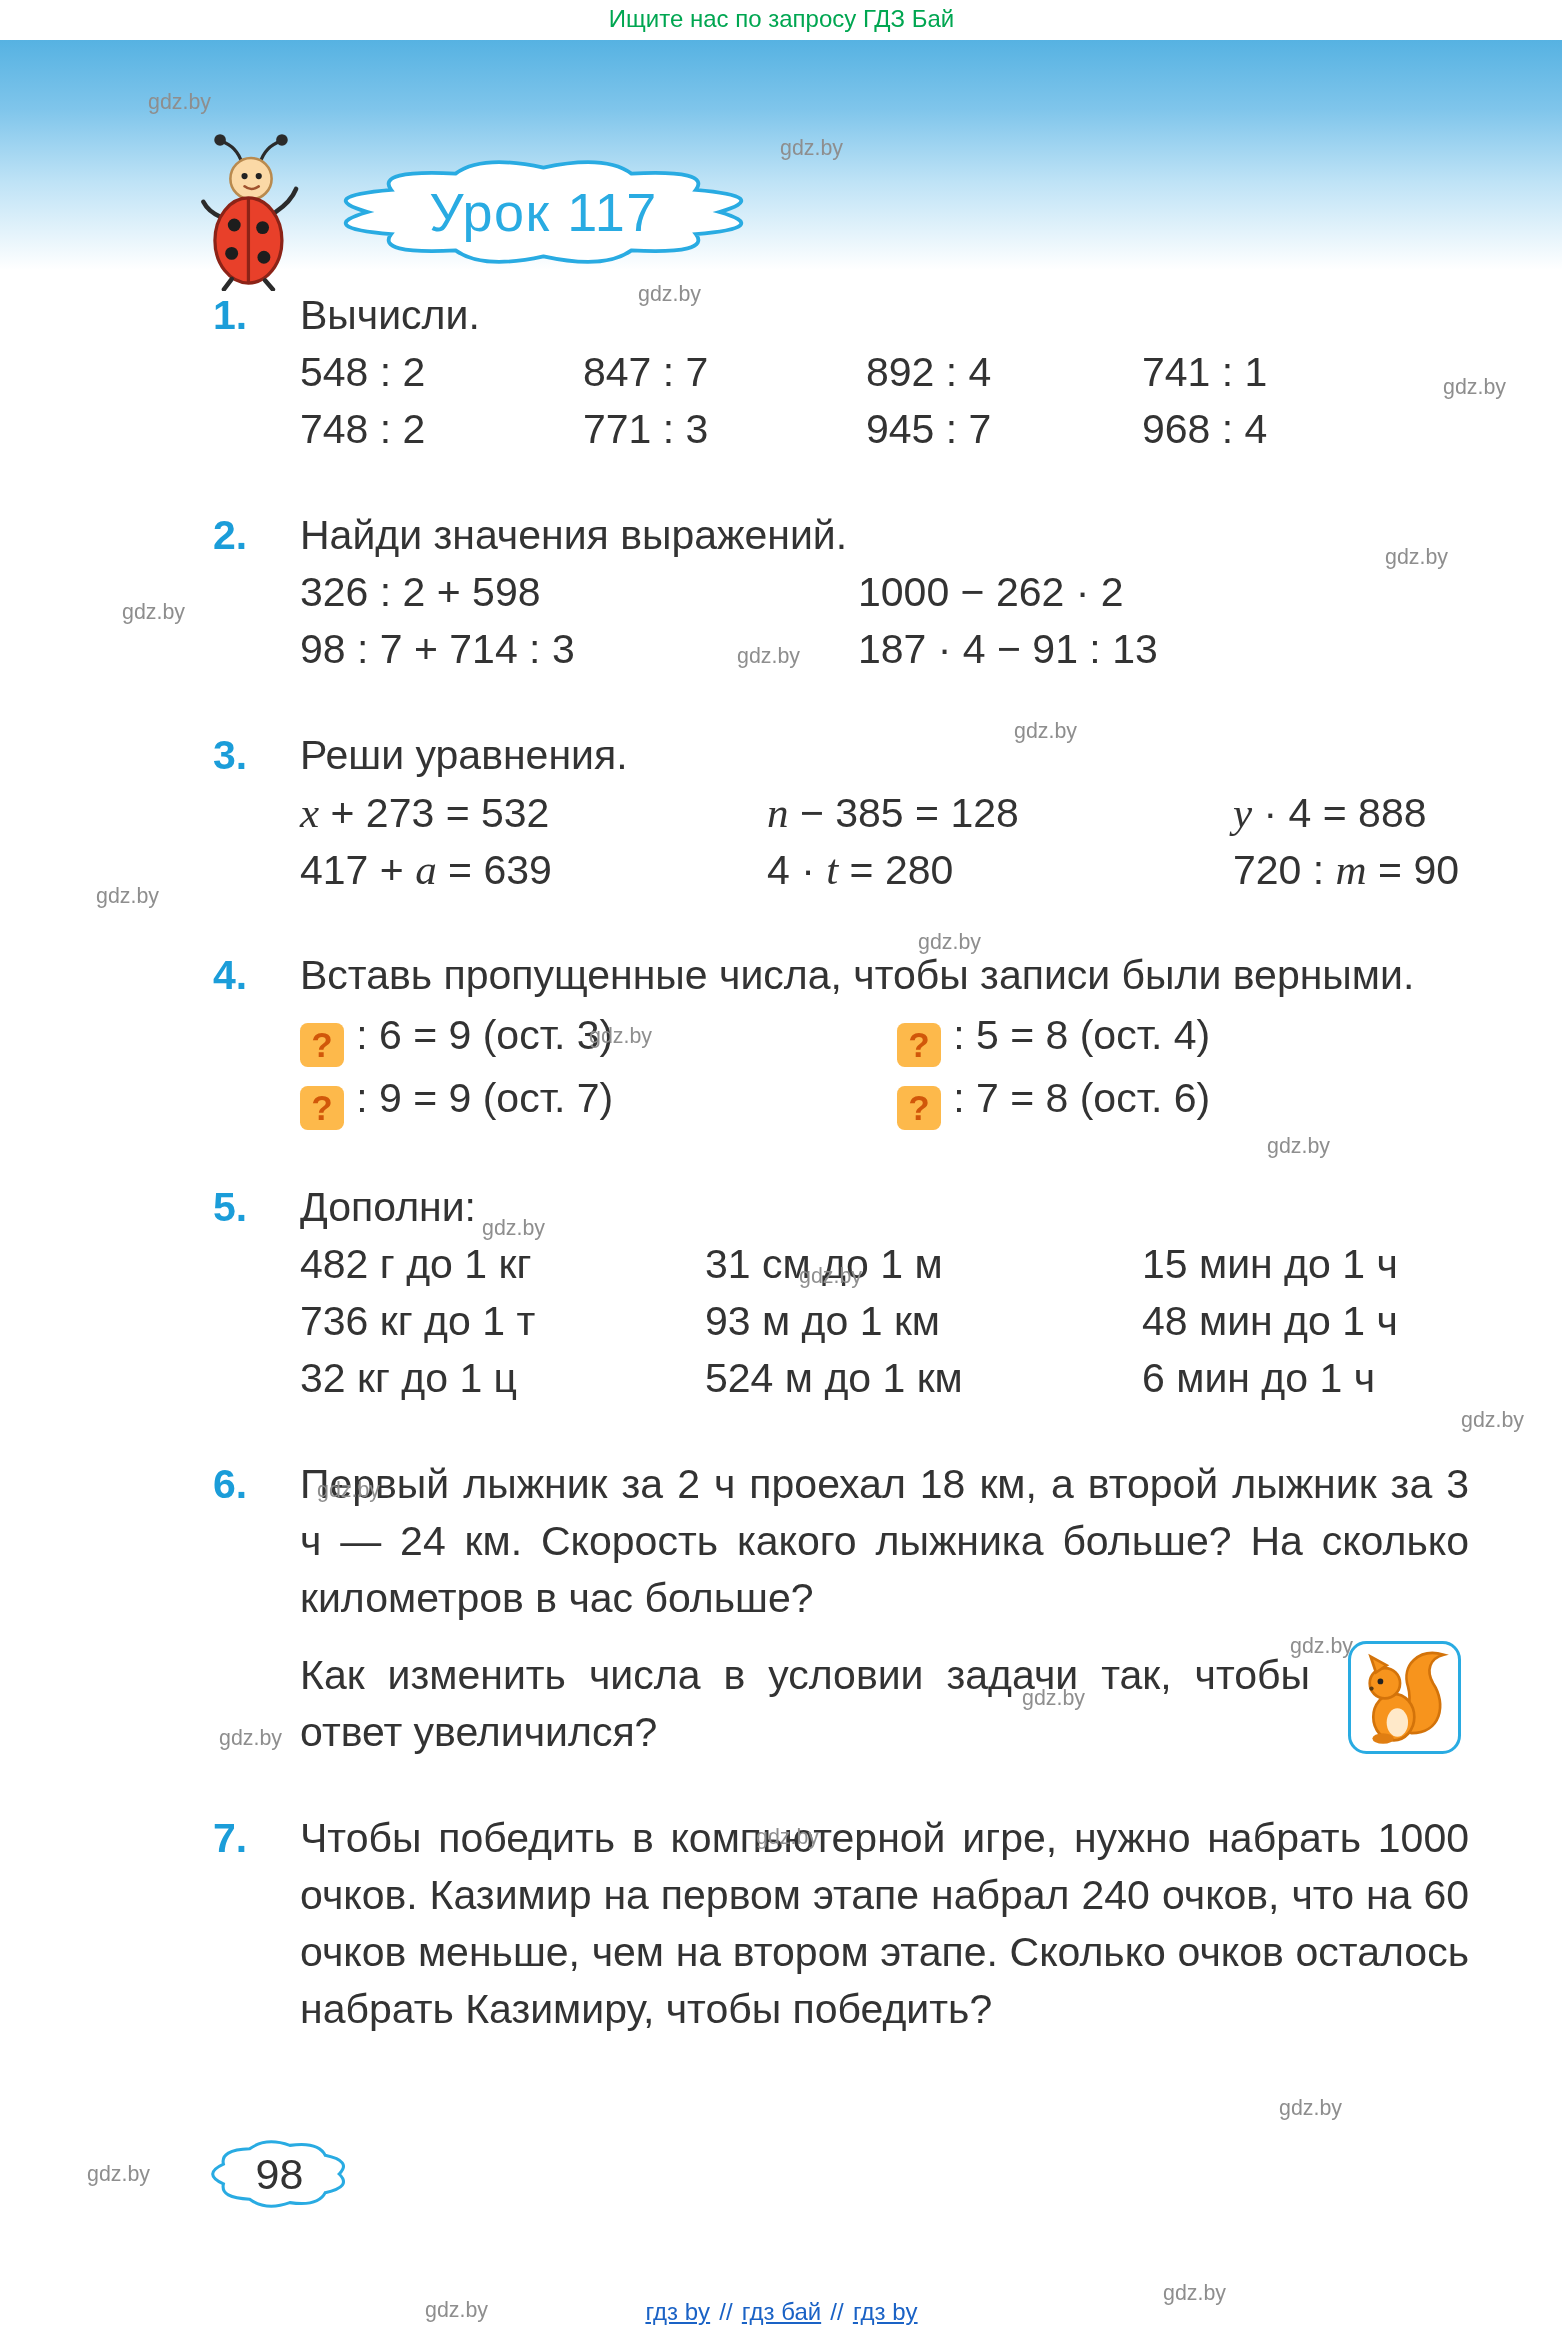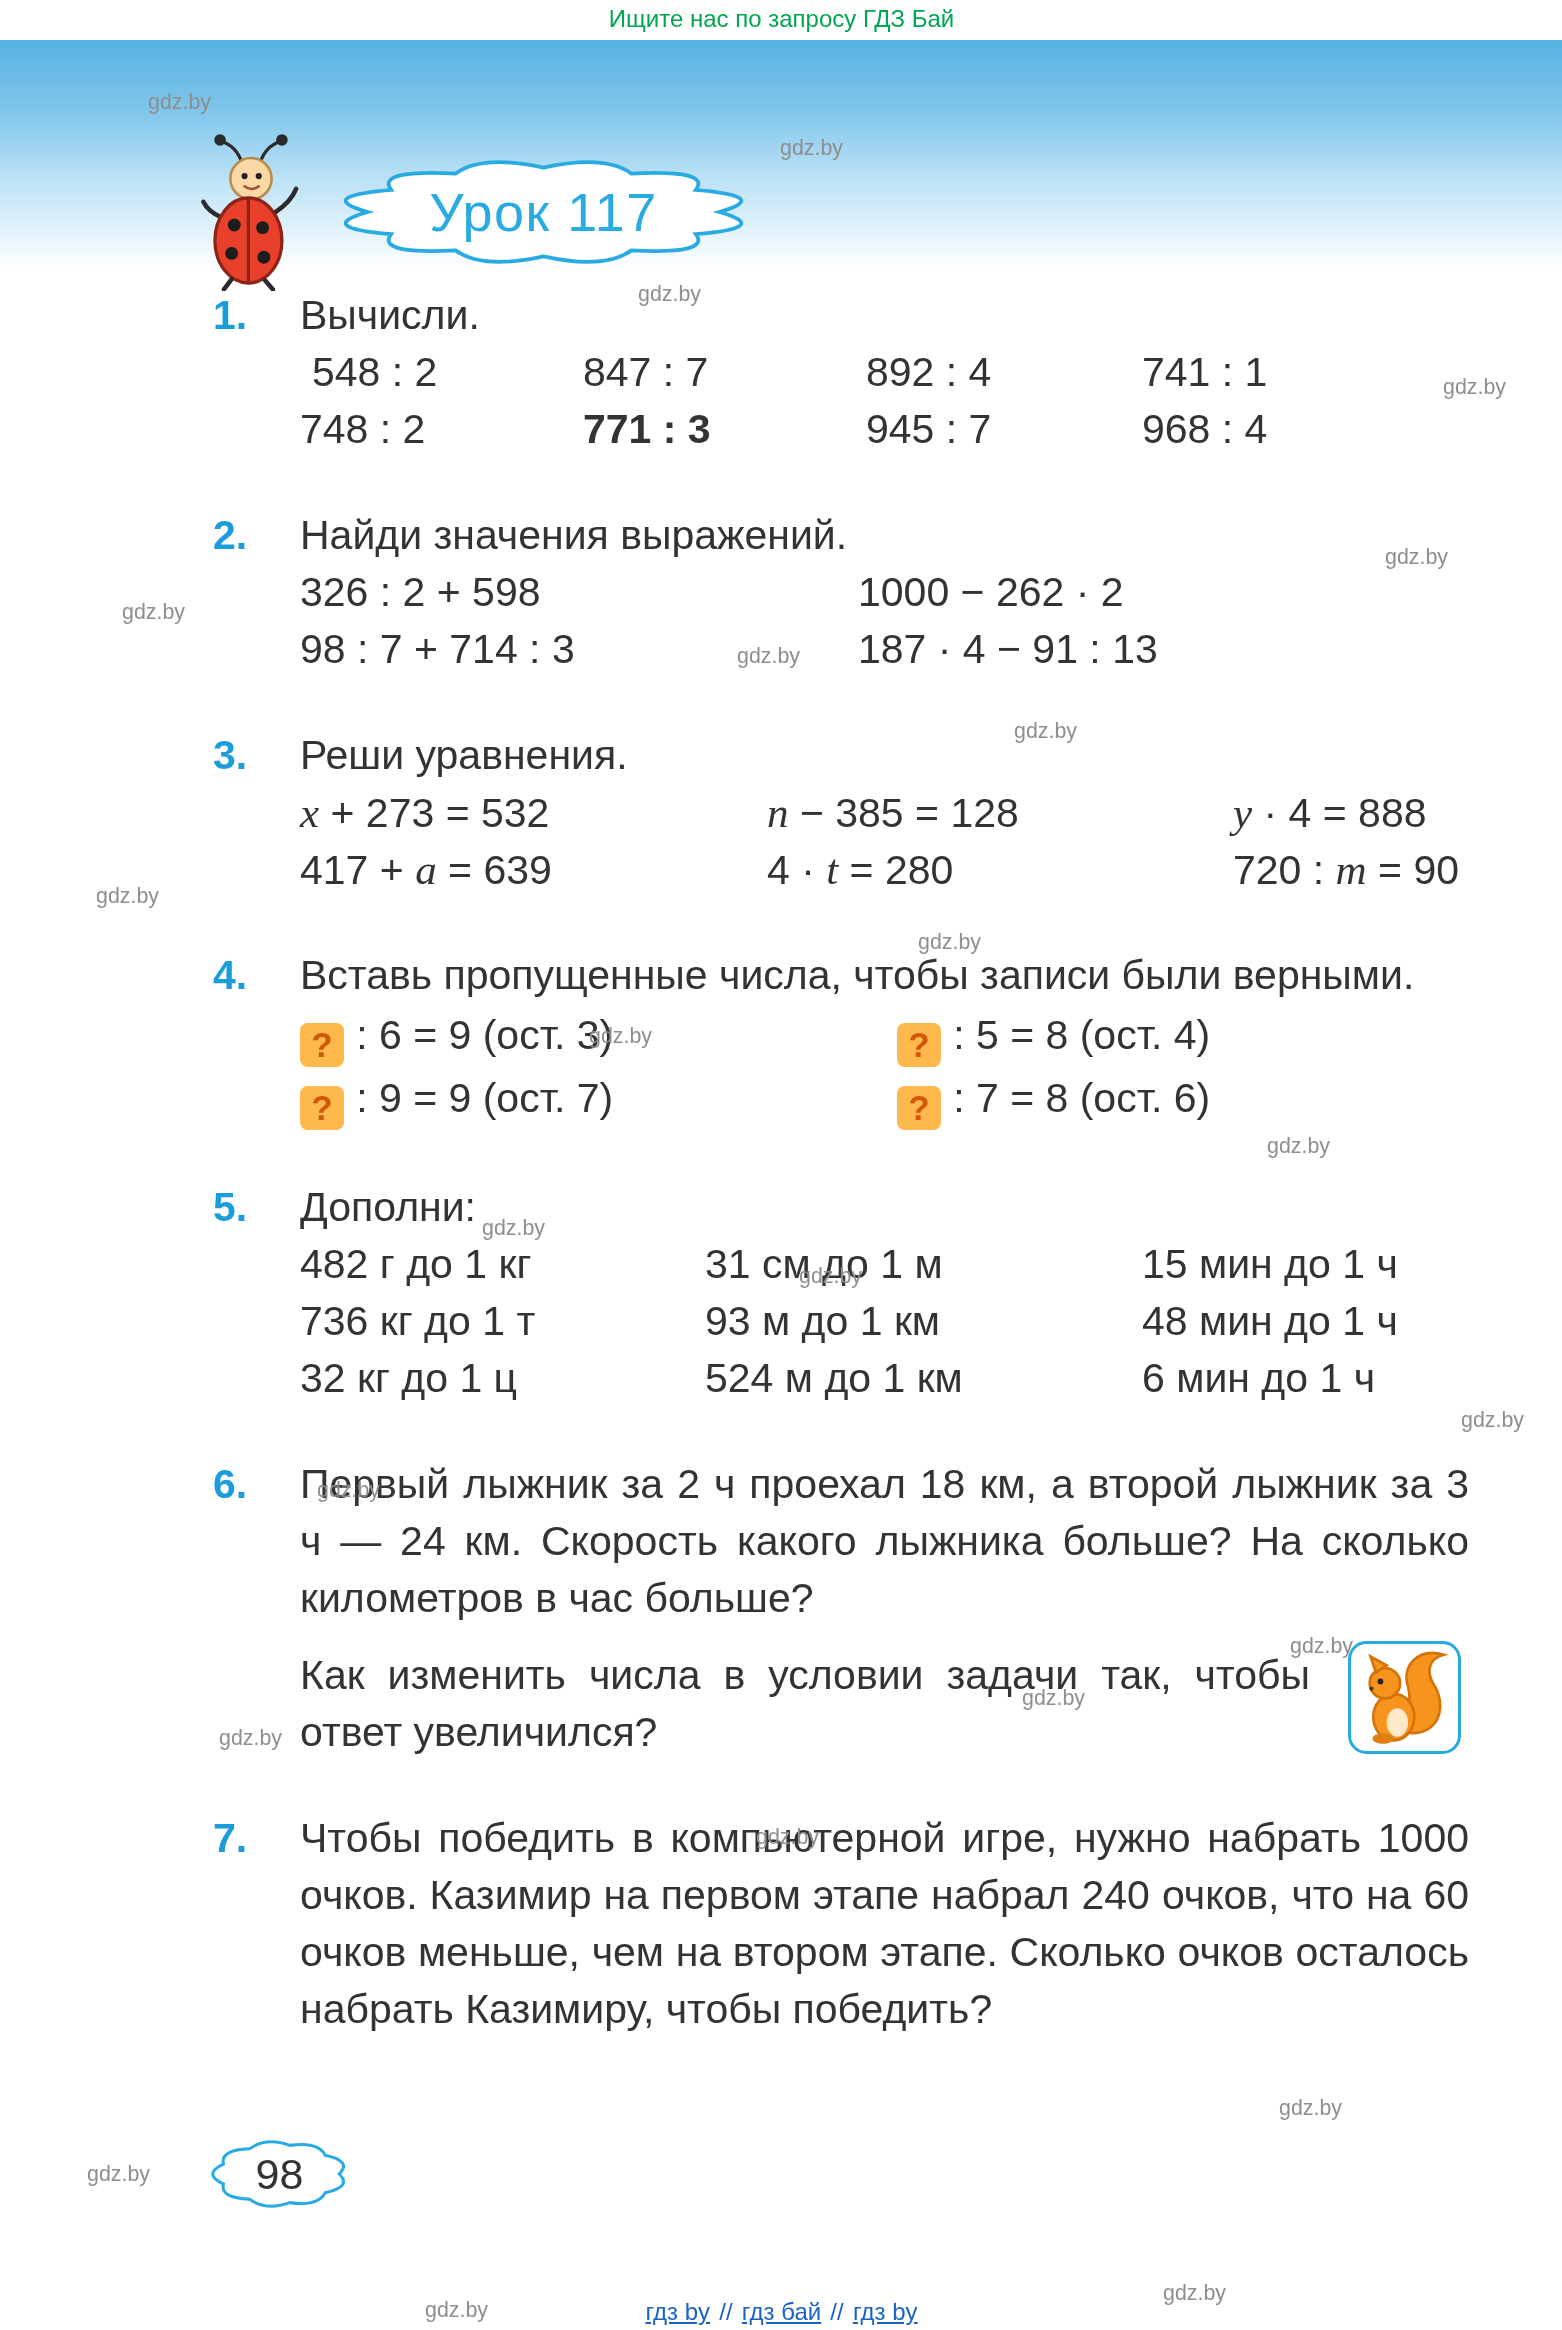--- a/index.html
+++ b/index.html
@@ -97,28 +97,28 @@
         <path d="M 500.0 85.0 Q 569.9 105.3 469.2 114.0 Q 489.6 140.4 385.0 135.2 Q 350.4 160.6 270.0 143.0 Q 189.6 160.6 155.0 135.2 Q 50.4 140.4 70.8 114.0 Q -29.9 105.3 40.0 85.0 Q -29.9 64.7 70.8 56.0 Q 50.4 29.6 155.0 34.8 Q 189.6 9.4 270.0 27.0 Q 350.4 9.4 385.0 34.8 Q 489.6 29.6 469.2 56.0 Q 569.9 64.7 500.0 85.0 Z" fill="#ffffff" stroke="#29abe2" stroke-width="5"></path>
       </svg>
     <span class="lesson-title">Урок 117</span>
   </div>
 
   <div class="content" id="exercises">
       <div class="ex">
         <span class="ex-num">1.</span>
         <div class="ex-title">Вычисли.</div>
         <div class="row">
-          <span class="cell" style="left: 12px;">548 : 2</span>
+          <span class="cell" style="left: 0px;">548 : 2</span>
           <span class="cell" style="left: 283px;">847 : 7</span>
           <span class="cell" style="left: 566px;">892 : 4</span>
           <span class="cell" style="left: 842px;">741 : 1</span>
         </div>
         <div class="row">
           <span class="cell" style="left: 0px;">748 : 2</span>
-          <span class="cell" style="left: 283px; font-weight: bold;">771 : 3</span>
+          <span class="cell" style="left: 283px;">771 : 3</span>
           <span class="cell" style="left: 566px;">945 : 7</span>
           <span class="cell" style="left: 842px;">968 : 4</span>
         </div>
       </div>
       <div class="ex">
         <span class="ex-num">2.</span>
         <div class="ex-title">Найди значения выражений.</div>
         <div class="row">
           <span class="cell" style="left: 0px;">326 : 2 + 598</span>
           <span class="cell" style="left: 558px;">1000 − 262 · 2</span>

